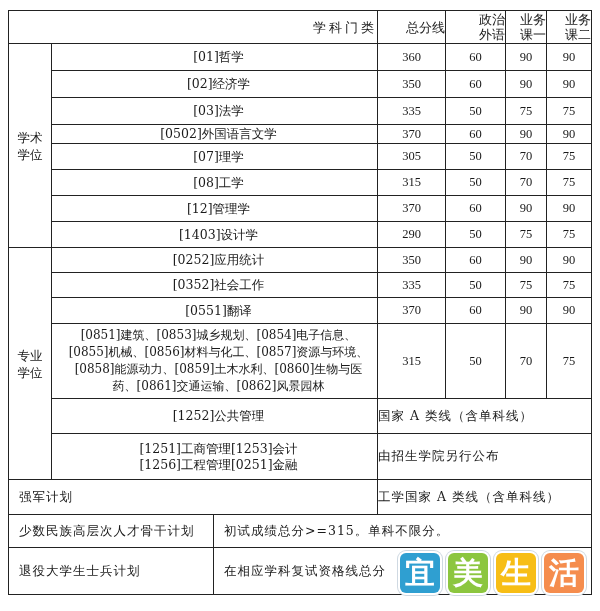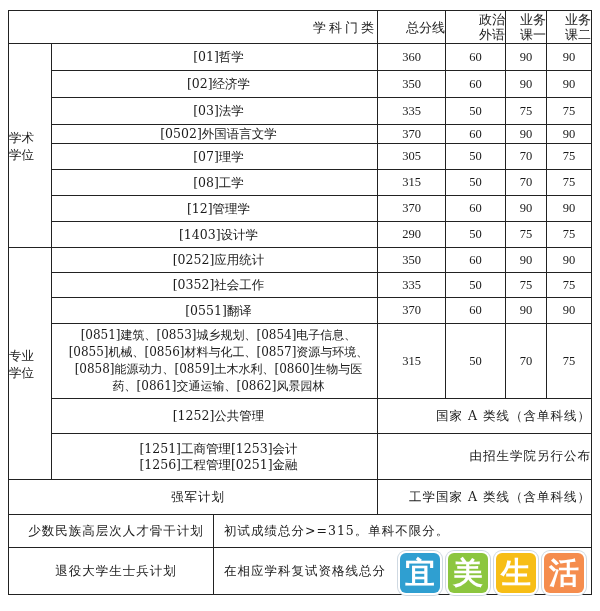--- a/index.html
+++ b/index.html
@@ -3,23 +3,23 @@
 <meta charset="utf-8">
 <style>
   html, body { margin: 0; padding: 0; background: #ffffff; }
   body { width: 600px; height: 611px; position: relative; overflow: hidden;
          font-family: "DejaVu Serif", "Liberation Serif", serif; color: #1a1a1a; }
   .tbl { position: absolute; left: 8px; top: 10px; border-collapse: collapse; table-layout: fixed; }
   .tbl td, .tbl th { border: 1.5px solid #222; padding: 0; font-size: 12.5px; font-weight: normal; }
   .tbl th { font-weight: normal; font-size: 13px; text-align: right; line-height: 15px; }
   .num { text-align: center; font-family: "Liberation Serif", "DejaVu Serif", serif; font-size: 13.5px; margin-top: 24px; }
   .subj { padding-left: 8px !important; text-align: center; line-height: 16px; }
-  .group { text-align: left; line-height: 17px; }
-  .merged { text-align: right; letter-spacing: 1px; }
-  .plan { padding-left: 10px !important; letter-spacing: 1px; text-align: center; }
+  .group { text-align: center; line-height: 17px; }
+  .merged { text-align: left; letter-spacing: 1px; }
+  .plan { padding-left: 10px !important; letter-spacing: 1px; }
   .note { padding-left: 10px !important; letter-spacing: 1px; }
   .wrap { white-space: normal; word-break: break-all; }
   .watermark { position: absolute; left: 400px; top: 553px; display: flex; gap: 8px; }
   .wm-tile { width: 40px; height: 40px; border-radius: 6px; display: flex; align-items: center; justify-content: center;
              color: #fff; font-size: 30px; font-family: "DejaVu Sans", sans-serif; font-weight: bold;
              box-shadow: 0 0 0 2px #ffffff, 0 0 0 3px #cfd9e2; }
 </style>
 </head>
 <body>
 

